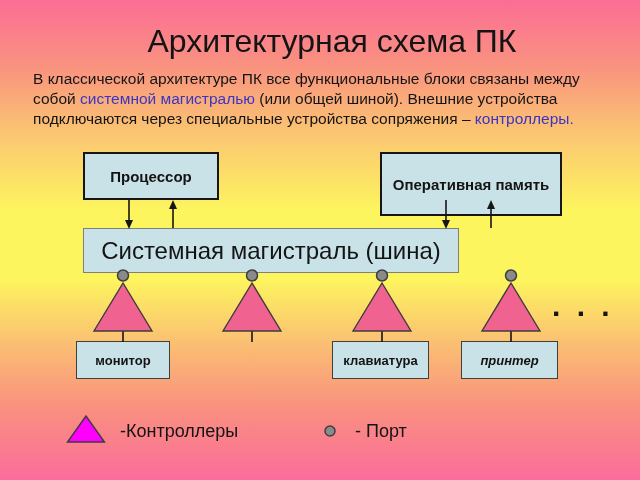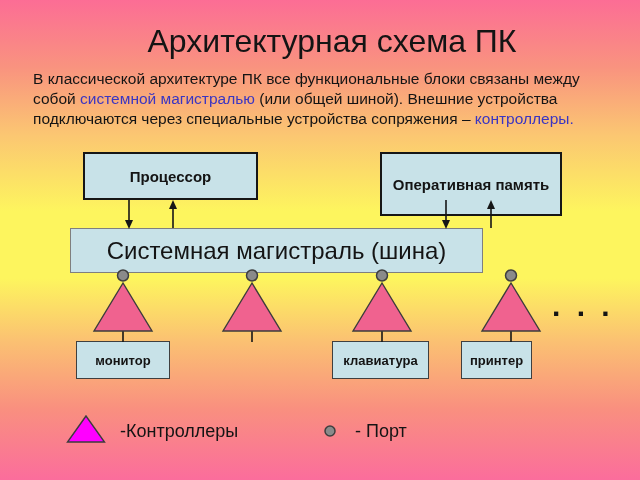--- a/index.html
+++ b/index.html
@@ -30,36 +30,36 @@
   }
   .paragraph .pline{white-space:nowrap;}
   .accent{color:var(--accent-text,#3a35c2);}
   .box{
     position:absolute;
     background:var(--box-fill,#c8e2e8);
     display:flex;align-items:center;justify-content:center;
     box-sizing:border-box;text-align:center;
   }
   .top-box{border:2px solid var(--box-border-dark,#161616);font-weight:bold;font-size:15px;}
-  .processor-box{left:83px;top:152px;width:175px;height:48px;}
+  .processor-box{left:83px;top:152px;width:136px;height:48px;}
   .ram-box{left:380px;top:152px;width:182px;height:64px;text-align:center;}
   .bus-box{
-    left:70px;top:228px;width:413px;height:45px;
+    left:83px;top:228px;width:376px;height:45px;
     border:1.5px solid var(--bus-border,#7f7f7f);
     font-size:24px;
   }
   .device-box{
     top:341px;height:38px;
     border:1.5px solid var(--device-border,#3f3f3f);
     font-weight:bold;font-size:13px;
   }
   .device-0{left:76px;width:94px;}
   .device-1{left:203px;width:102px;}
   .device-2{left:332px;width:97px;}
-  .device-3{left:461px;width:71px;}
+  .device-3{left:461px;width:97px;font-style:italic;}
   .ellipsis{
     position:absolute;left:552px;top:289px;
     font-size:30px;font-weight:bold;letter-spacing:4px;
     color:#141414;white-space:nowrap;
   }
   .legend-label{
     position:absolute;top:421px;font-size:18px;color:#141414;white-space:nowrap;
   }
   .legend-controllers{left:120px;}
   .legend-port{left:355px;}

